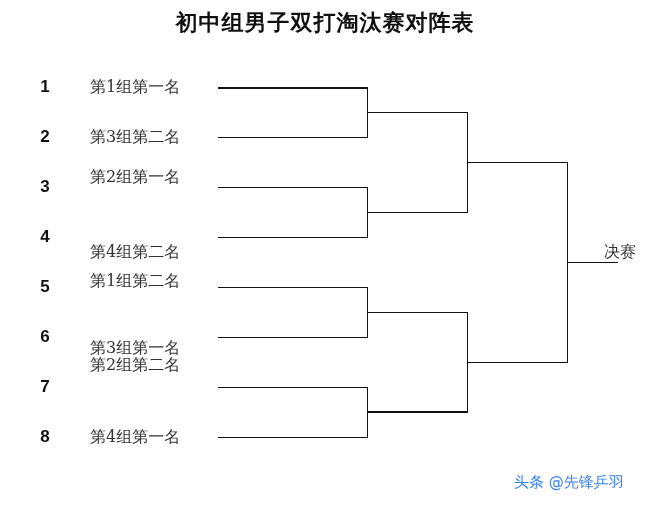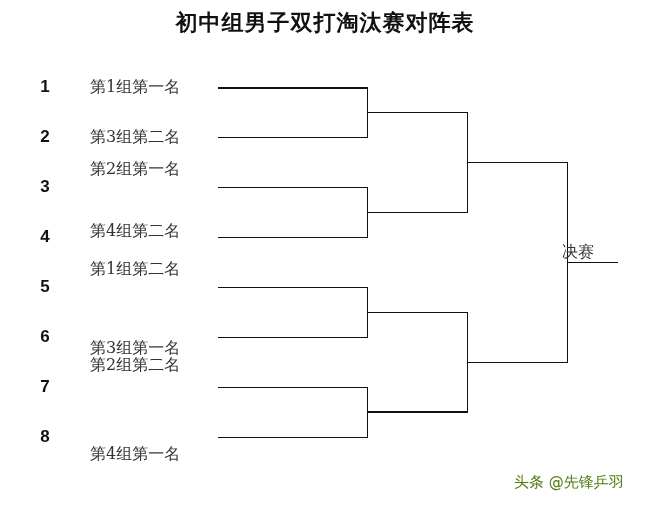--- a/index.html
+++ b/index.html
@@ -3,44 +3,44 @@
 <meta charset="utf-8">
 <style>
   html, body { margin:0; padding:0; background:#ffffff; }
   body { width:650px; height:508px; position:relative; overflow:hidden; }
   .title { position:absolute; left:0; width:650px; top:8px; text-align:center;
     font-family:"DejaVu Serif","Liberation Serif",serif; font-size:22px; font-weight:bold; color:#111; letter-spacing:1px; }
   .seed { position:absolute; left:38px; width:14px; font-family:"Liberation Sans",sans-serif; font-weight:bold; font-size:17px; color:#111; text-align:center; }
   .name { position:absolute; left:90px; font-family:"DejaVu Serif","Liberation Serif",serif; font-size:16px; color:#333;text-align:center; }
   .h { position:absolute; height:1px; background:#111; }
   .v { position:absolute; width:1px; background:#111; }
-  .final-label { position:absolute; left:562px; top:242px; font-family:"DejaVu Serif","Liberation Serif",serif; font-size:16px; color:#333; }
-  .watermark { position:absolute; left:514px; top:473px; font-family:"DejaVu Sans",sans-serif; font-size:15px; color:#4d7c0f; }
+  .final-label { position:absolute; left:604px; top:242px; font-family:"DejaVu Serif","Liberation Serif",serif; font-size:16px; color:#333; }
+  .watermark { position:absolute; left:514px; top:473px; font-family:"DejaVu Sans",sans-serif; font-size:15px; color:#3b82f6; }
 </style>
 </head>
 <body>
 
 <div class="title">初中组男子双打淘汰赛对阵表</div>
 
 <div class="seed" style="top:77px">1</div>
 <div class="name" style="top:77px">第1组第一名</div>
 <div class="seed" style="top:127px">2</div>
 <div class="name" style="top:127px">第3组第二名</div>
 <div class="seed" style="top:177px">3</div>
-<div class="name" style="top:159px">第2组第一名</div>
+<div class="name" style="top:167px">第2组第一名</div>
 <div class="seed" style="top:227px">4</div>
-<div class="name" style="top:221px">第4组第二名</div>
+<div class="name" style="top:242px">第4组第二名</div>
 <div class="seed" style="top:277px">5</div>
-<div class="name" style="top:259px">第1组第二名</div>
+<div class="name" style="top:271px">第1组第二名</div>
 <div class="seed" style="top:327px">6</div>
 <div class="name" style="top:338px">第3组第一名</div>
 <div class="seed" style="top:377px">7</div>
 <div class="name" style="top:355px">第2组第二名</div>
 <div class="seed" style="top:427px">8</div>
-<div class="name" style="top:444px">第4组第一名</div>
+<div class="name" style="top:427px">第4组第一名</div>
 
 <div class="h" style="left:218px;width:150px;top:87px;height:2px"></div>
 <div class="h" style="left:218px;width:150px;top:137px"></div>
 <div class="h" style="left:218px;width:150px;top:187px"></div>
 <div class="h" style="left:218px;width:150px;top:237px"></div>
 <div class="h" style="left:218px;width:150px;top:287px"></div>
 <div class="h" style="left:218px;width:150px;top:337px"></div>
 <div class="h" style="left:218px;width:150px;top:387px"></div>
 <div class="h" style="left:218px;width:150px;top:437px"></div>
 

